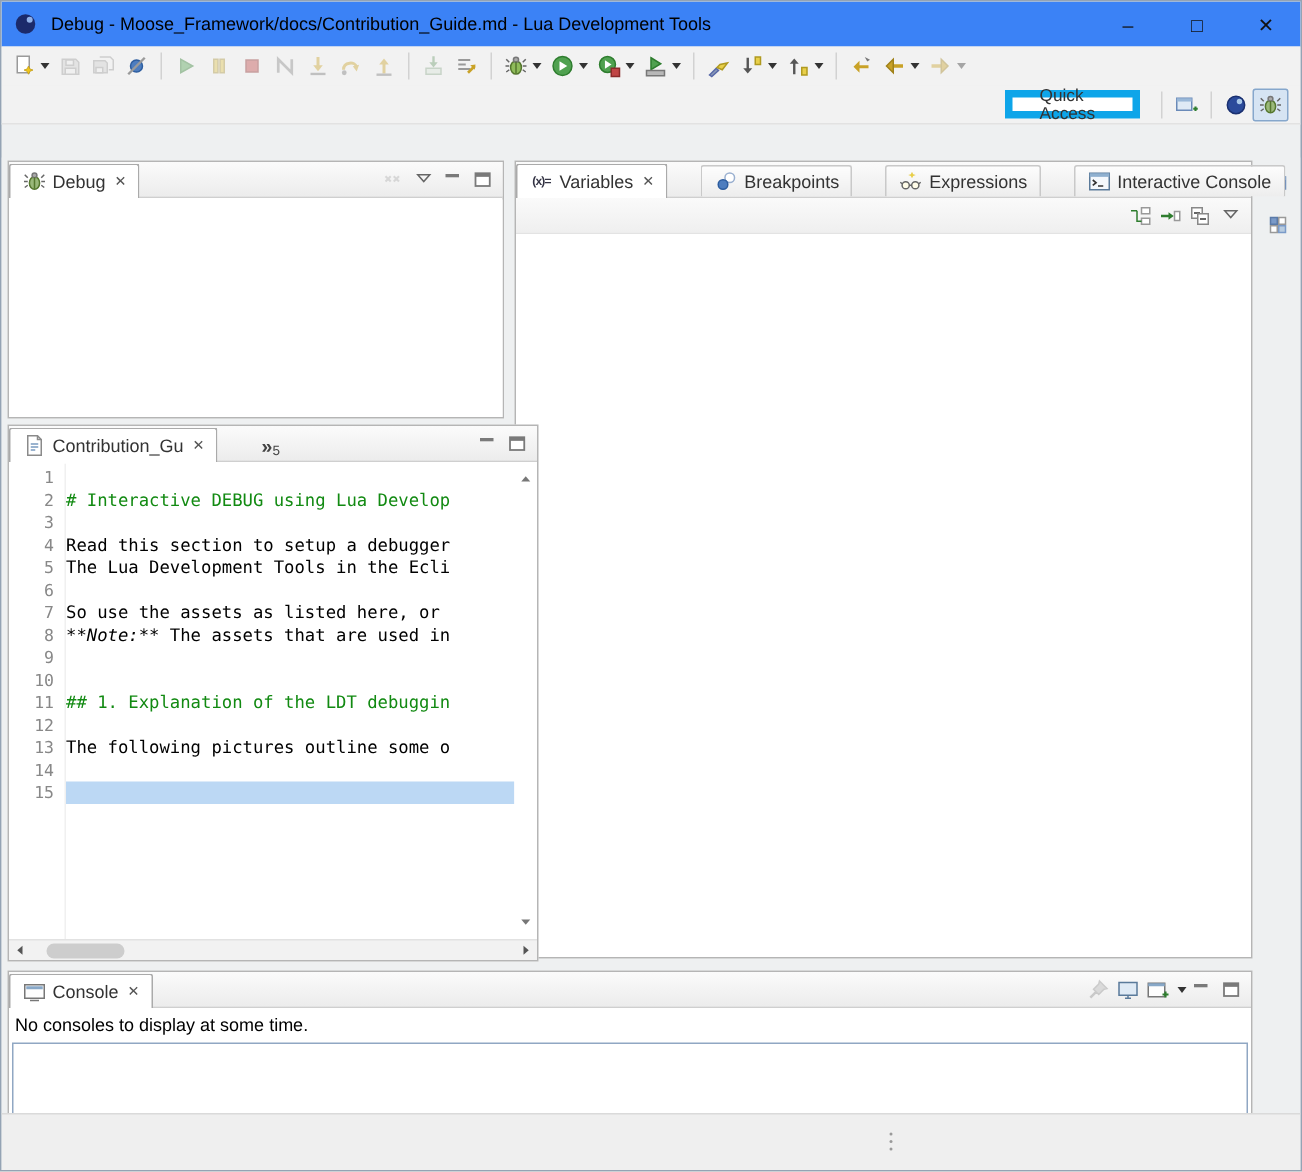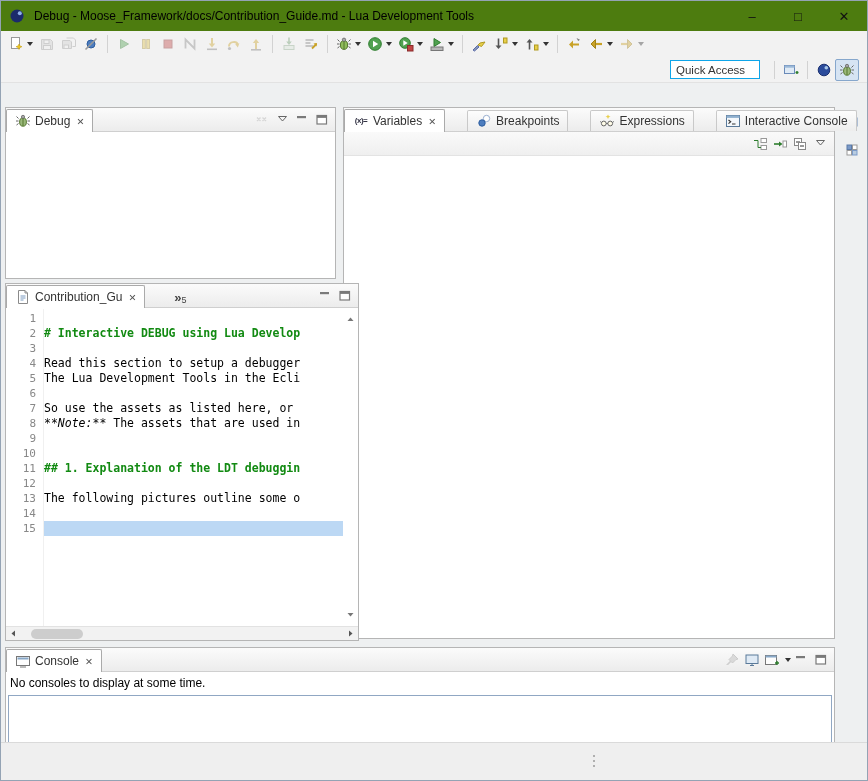--- a/index.html
+++ b/index.html
@@ -1,21 +1,21 @@
 <!DOCTYPE html>
 <html><head>
 <meta charset="utf-8">
 <style>
   html,body{margin:0;padding:0;background:#d4d4d4;}
   *{box-sizing:border-box;}
   .win{position:relative;width:868px;height:781px;background:#eef0f1;border:1px solid #94a3b4;
        font-family:"Liberation Sans",sans-serif;font-size:12px;color:#1a1a1a;overflow:hidden;}
 
   
-  .titlebar{height:30px;background:#4d7c0f;display:flex;align-items:center;}
+  .titlebar{height:30px;background:#3b82f6;display:flex;align-items:center;}
   .app-icon{margin-left:8px;}
   .title-text{margin-left:9px;font-size:12px;color:#000;white-space:nowrap;}
   .win-controls{margin-left:auto;display:flex;height:100%;}
   .win-btn{width:46px;height:100%;display:flex;align-items:center;justify-content:center;
            font-size:13px;color:#111;cursor:default;}
 
   
   .menubar{height:22px;background:#fafafa;display:flex;align-items:center;padding-left:2px;}
   .menu-item{padding:2px 8px;font-size:12.5px;color:#000;}
 
@@ -24,22 +24,22 @@
   .qa-row{height:26px;background:#f2f2f2;display:flex;align-items:center;justify-content:flex-end;
           padding-right:8px;border-bottom:1px solid #e2e2e2;}
   .tbtn{height:22px;padding:2px 3px;display:inline-flex;align-items:center;border-radius:2px;}
   .tbtn.active-persp{background:#d6e4f3;border:1px solid #86a7cc;}
   .tbtn.disabled{opacity:.4;}
   .icon16{width:16px;height:16px;display:inline-block;}
   .icon16 svg{display:block;}
   .ddarrow{width:0;height:0;border-left:3px solid transparent;border-right:3px solid transparent;
            border-top:4px solid #333;margin-left:3px;}
   .tsep{width:1px;height:18px;background:#d2d2d2;margin:0 5px;display:inline-block;}
-  .qa-box{width:90px;height:19px;border:1px solid #0ea5e9;background:#fff;font-size:11.5px;color:#333;
-          display:flex;align-items:center;padding-left:5px;margin-right:9px;}
+  .qa-box{width:90px;height:19px;border:5px solid #0ea5e9;background:#fff;font-size:11.5px;color:#333;
+          display:flex;align-items:center;padding-left:18px;margin-right:9px;}
 
   
   .workspace{position:absolute;top:104px;left:0;right:0;height:637px;background:#eef0f1;}
   .panel{position:absolute;background:#fff;border:1px solid #b5b5b5;}
   .panel-header{display:flex;align-items:stretch;height:24px;border-bottom:1px solid #cfcfcf;
                 background:linear-gradient(#fbfbfb,#ececec);overflow:visible;position:relative;z-index:2;gap:22px;}
   .vtab{display:flex;align-items:center;padding:0 8px;font-size:12px;color:#333;white-space:nowrap;
         border:1px solid #c9c9c9;border-bottom:none;border-radius:2px 2px 0 0;margin-top:2px;
         background:linear-gradient(#fdfdfd,#ededed);}
   .vtab.active{background:#fff;border-color:#aaaaaa;margin-top:1px;margin-bottom:-1px;z-index:3;position:relative;}
@@ -61,21 +61,21 @@
   
   .editor-body{position:absolute;left:0;right:0;top:25px;bottom:0;display:flex;flex-direction:column;background:#fff;}
   .editor-main{flex:1;display:flex;overflow:hidden;}
   .ruler{width:38px;flex:none;color:#888;font-family:"DejaVu Sans Mono","Liberation Mono",monospace;
          font-size:11px;text-align:right;padding:2px 7px 0 0;border-right:1px solid #f0f0f0;}
   .lnum{height:15px;line-height:15px;}
   .code{flex:1;overflow:hidden;font-family:"DejaVu Sans Mono","Liberation Mono",monospace;
         font-size:11.5px;padding-top:2px;}
   .cline{height:15px;line-height:15px;white-space:pre;}
   .cline.current{background:#bcd8f4;}
-  .seg-h{color:#128a12;font-weight:bold;}
+  .seg-h{color:#128a12;font-weight:normal;}
   .seg-p{color:#000;}
   .seg-i{color:#000;font-style:italic;}
   .vscroll{width:15px;flex:none;display:flex;flex-direction:column;justify-content:space-between;
            align-items:center;padding:4px 0;background:#fff;}
   .hscroll{height:14px;flex:none;background:#f2f2f2;border-top:1px solid #e2e2e2;
            display:flex;align-items:center;position:relative;padding:0 3px;}
   .htrack{flex:1;height:10px;position:relative;margin:0 3px;}
   .hthumb{position:absolute;left:10px;top:0;width:52px;height:10px;background:#cdcdcd;border-radius:5px;}
 
   

